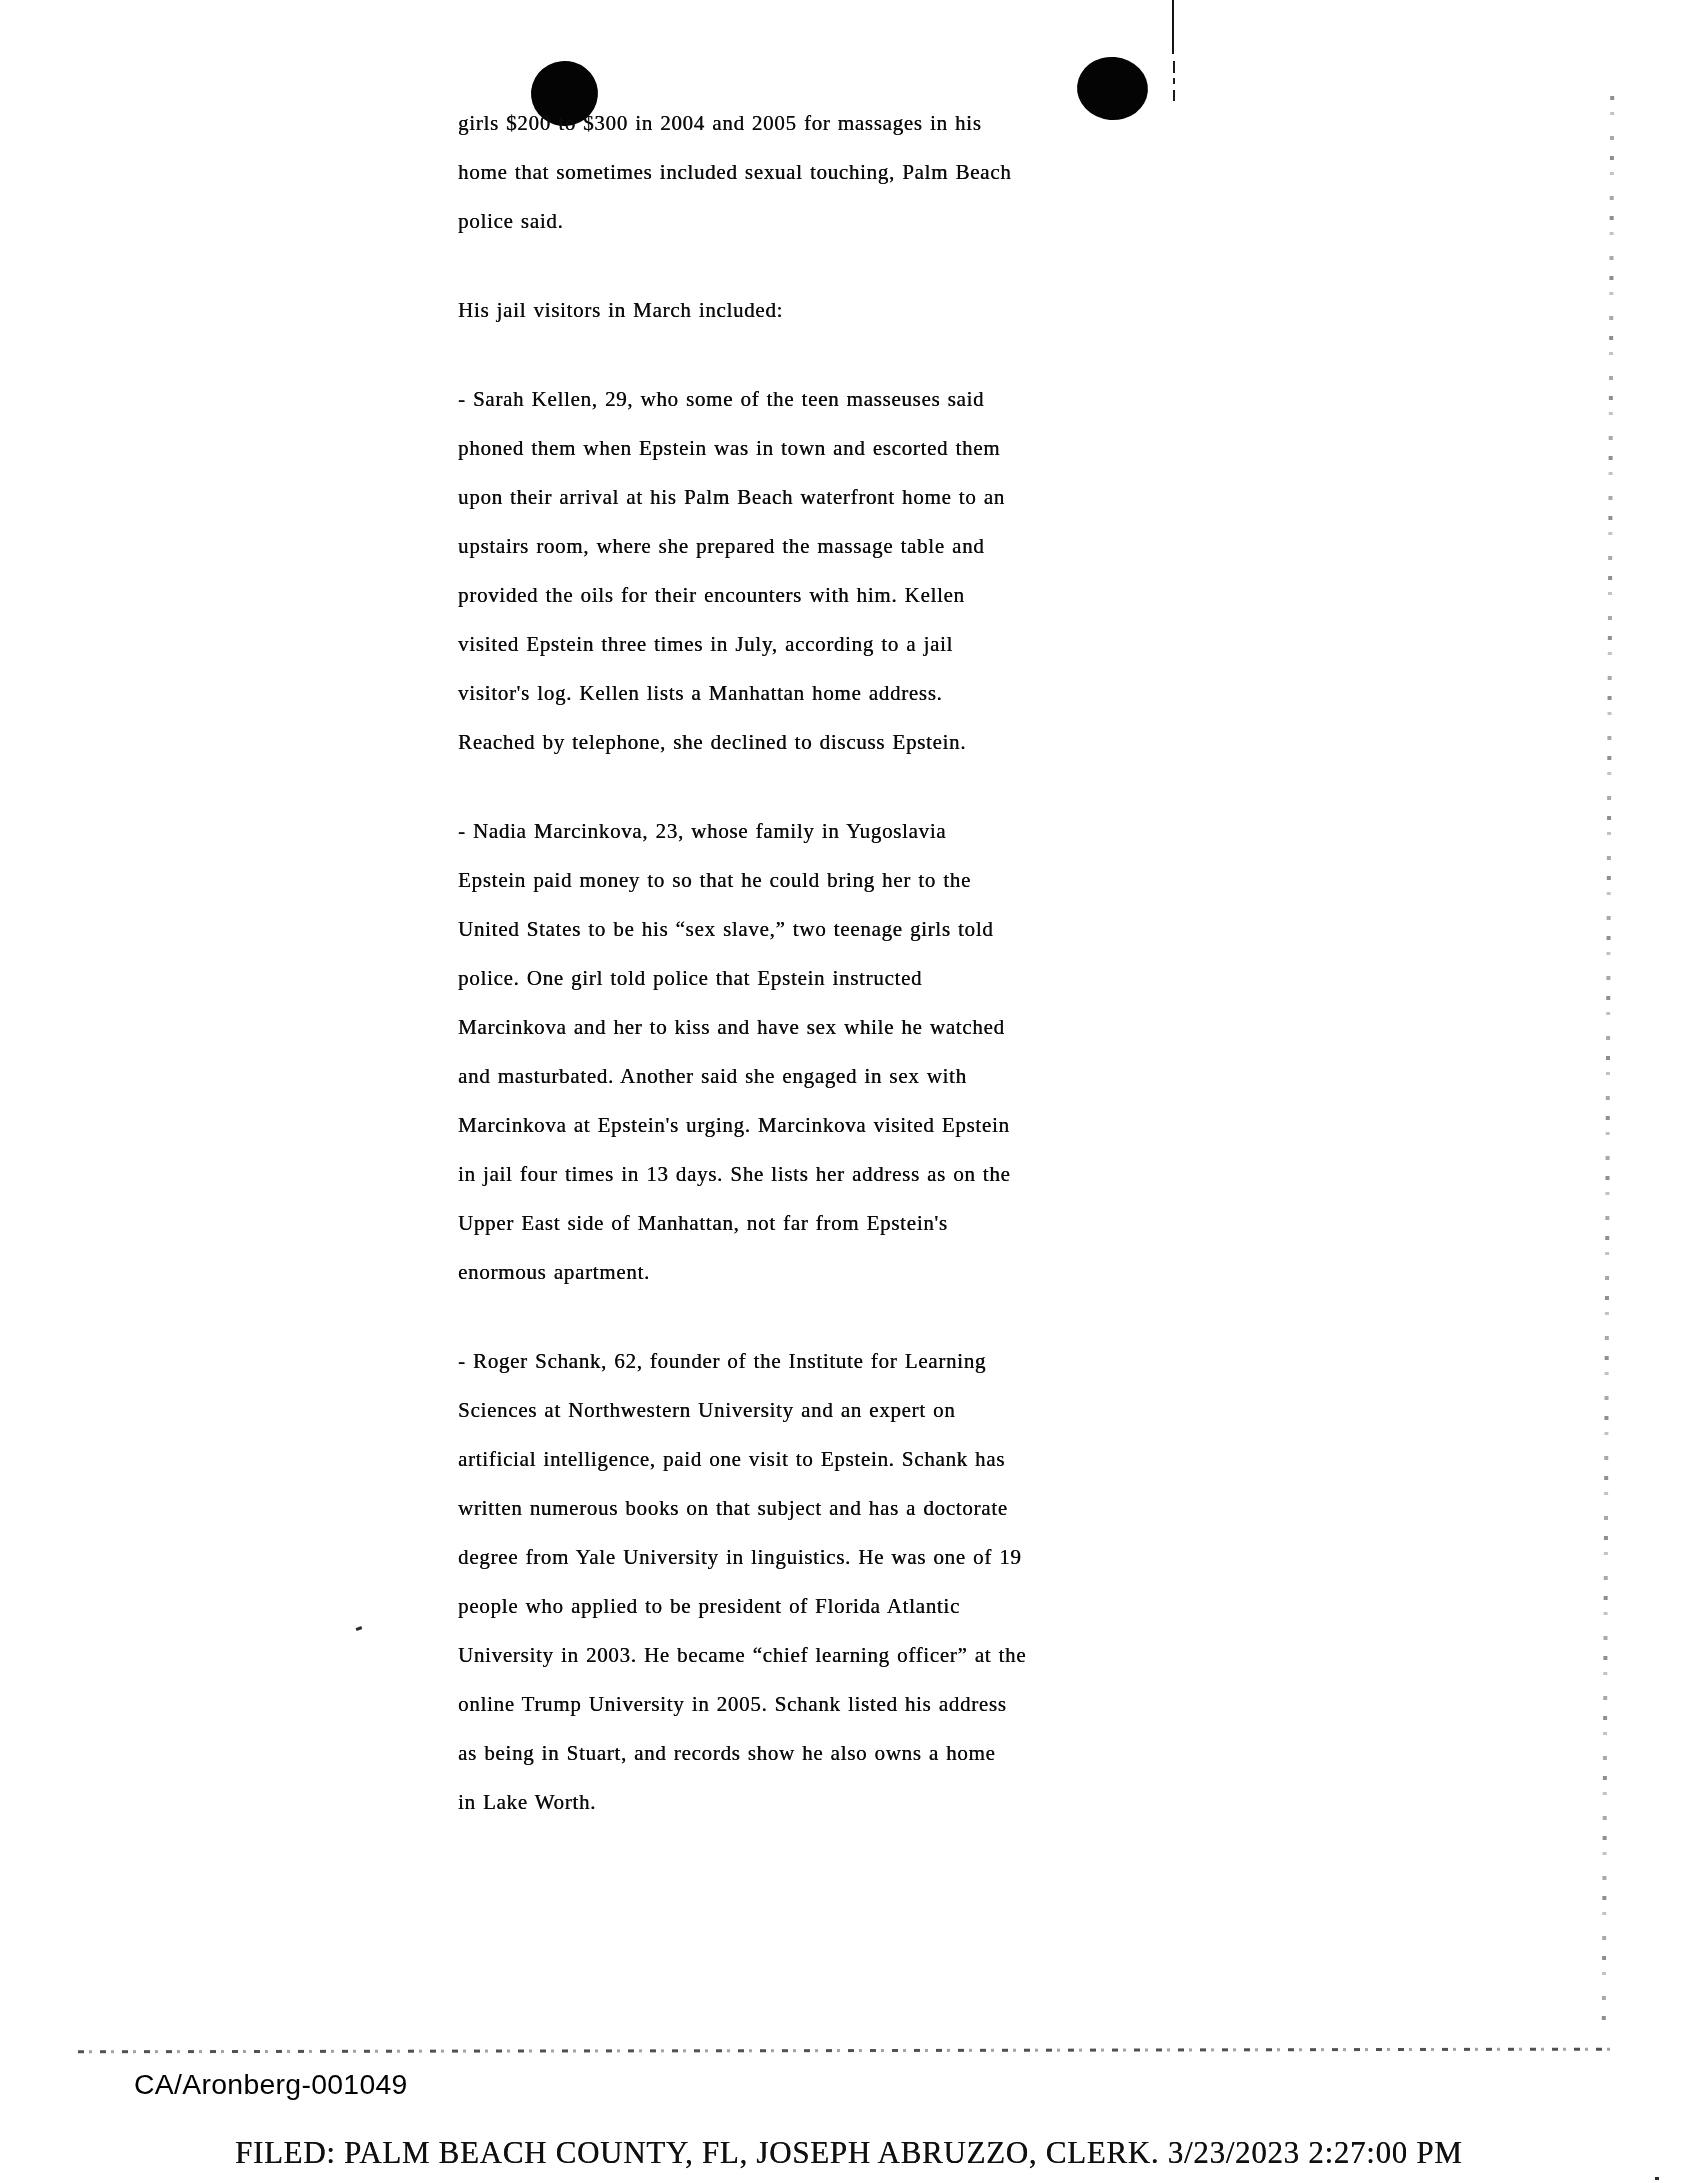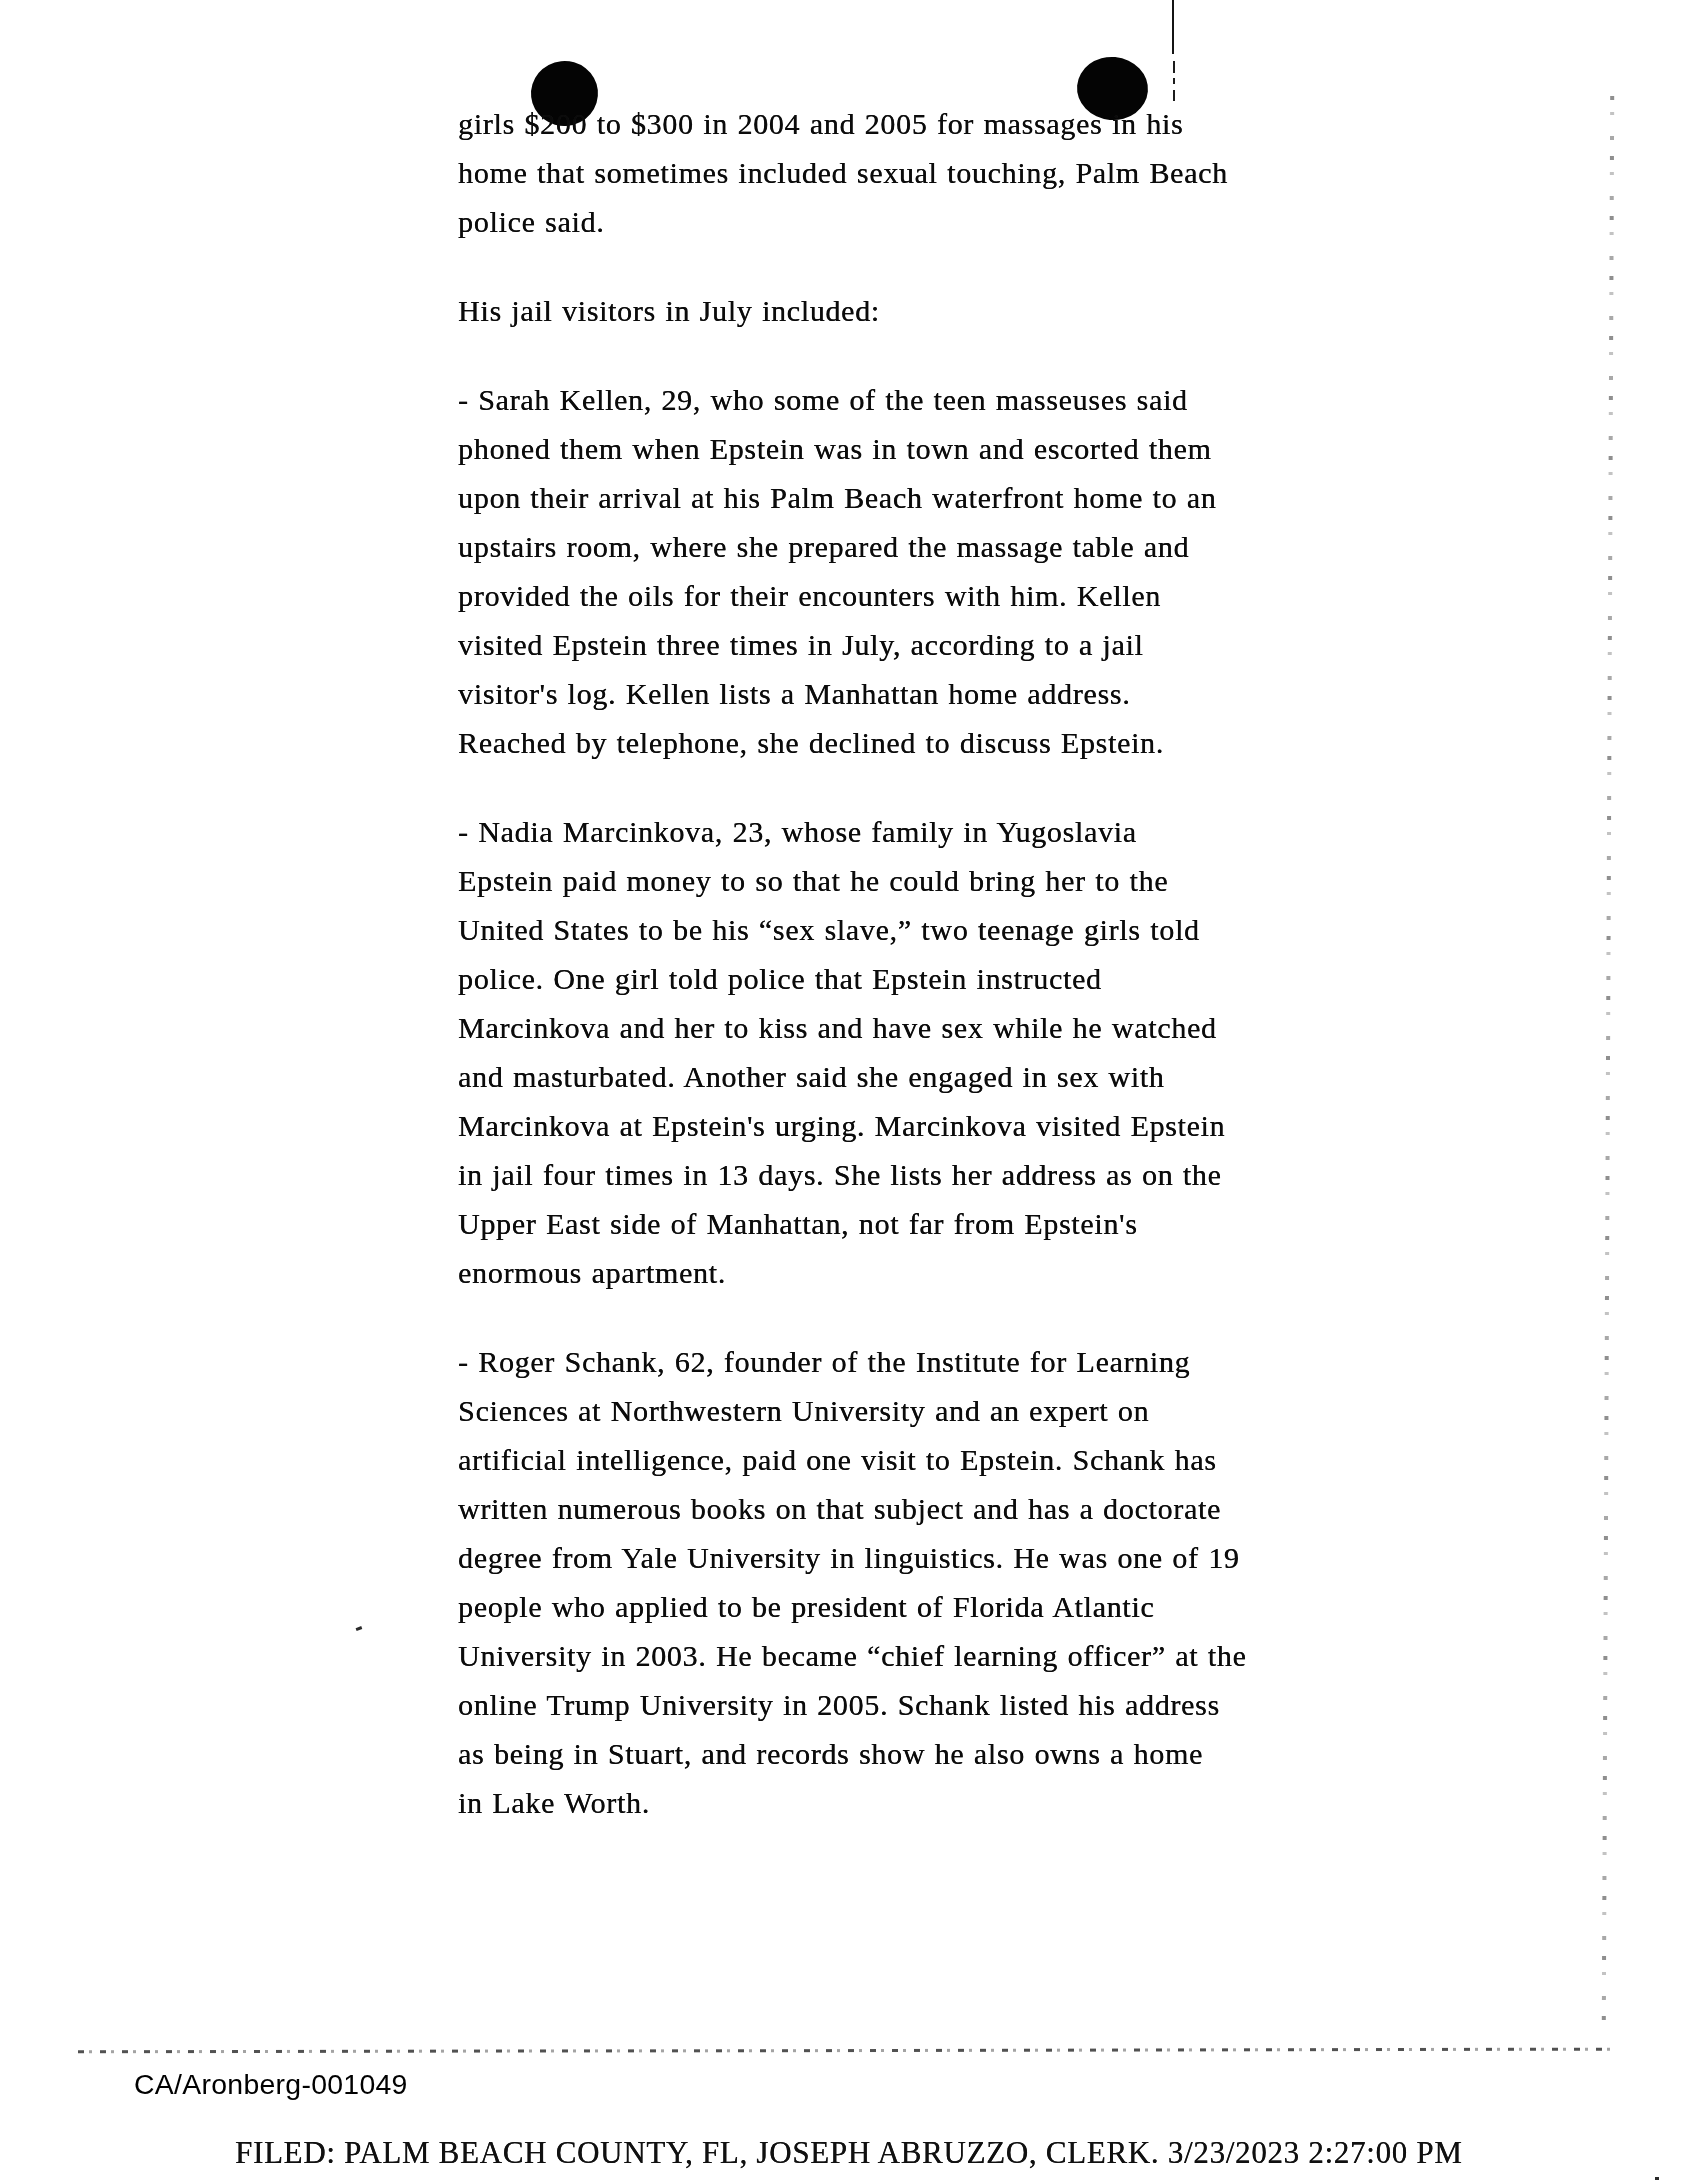--- a/index.html
+++ b/index.html
@@ -16,21 +16,21 @@
     color: #0a0a0a;
   }
   
   .text-column {
     position: absolute;
     left: 458px;
     top: 99px;
     width: 814px;
   }
   .para {
-    font-size: 30px;
+    font-size: 21px;
     line-height: 49px;
     letter-spacing: 0.7px;
     word-spacing: 1.3px;
     white-space: pre-line;
     margin: 0 0 40px 0;
     color: #0b0b0b;
     text-shadow: 0.3px 0.3px 0 #1a1a1a;
   }
   
   .redaction-dot {
@@ -114,21 +114,21 @@
 <div class="vline-dash vd1"></div>
 <div class="vline-dash vd2"></div>
 <div class="vline-dash vd3"></div>
 
 <div class="edge-noise"></div>
 
 <div class="text-column">
   <p class="para">girls $200 to $300 in 2004 and 2005 for massages in his
 home that sometimes included sexual touching, Palm Beach
 police said.</p>
-  <p class="para">His jail visitors in July included:</p>
+  <p class="para">His jail visitors in March included:</p>
   <p class="para">- Sarah Kellen, 29, who some of the teen masseuses said
 phoned them when Epstein was in town and escorted them
 upon their arrival at his Palm Beach waterfront home to an
 upstairs room, where she prepared the massage table and
 provided the oils for their encounters with him. Kellen
 visited Epstein three times in July, according to a jail
 visitor's log. Kellen lists a Manhattan home address.
 Reached by telephone, she declined to discuss Epstein.</p>
   <p class="para">- Nadia Marcinkova, 23, whose family in Yugoslavia
 Epstein paid money to so that he could bring her to the

